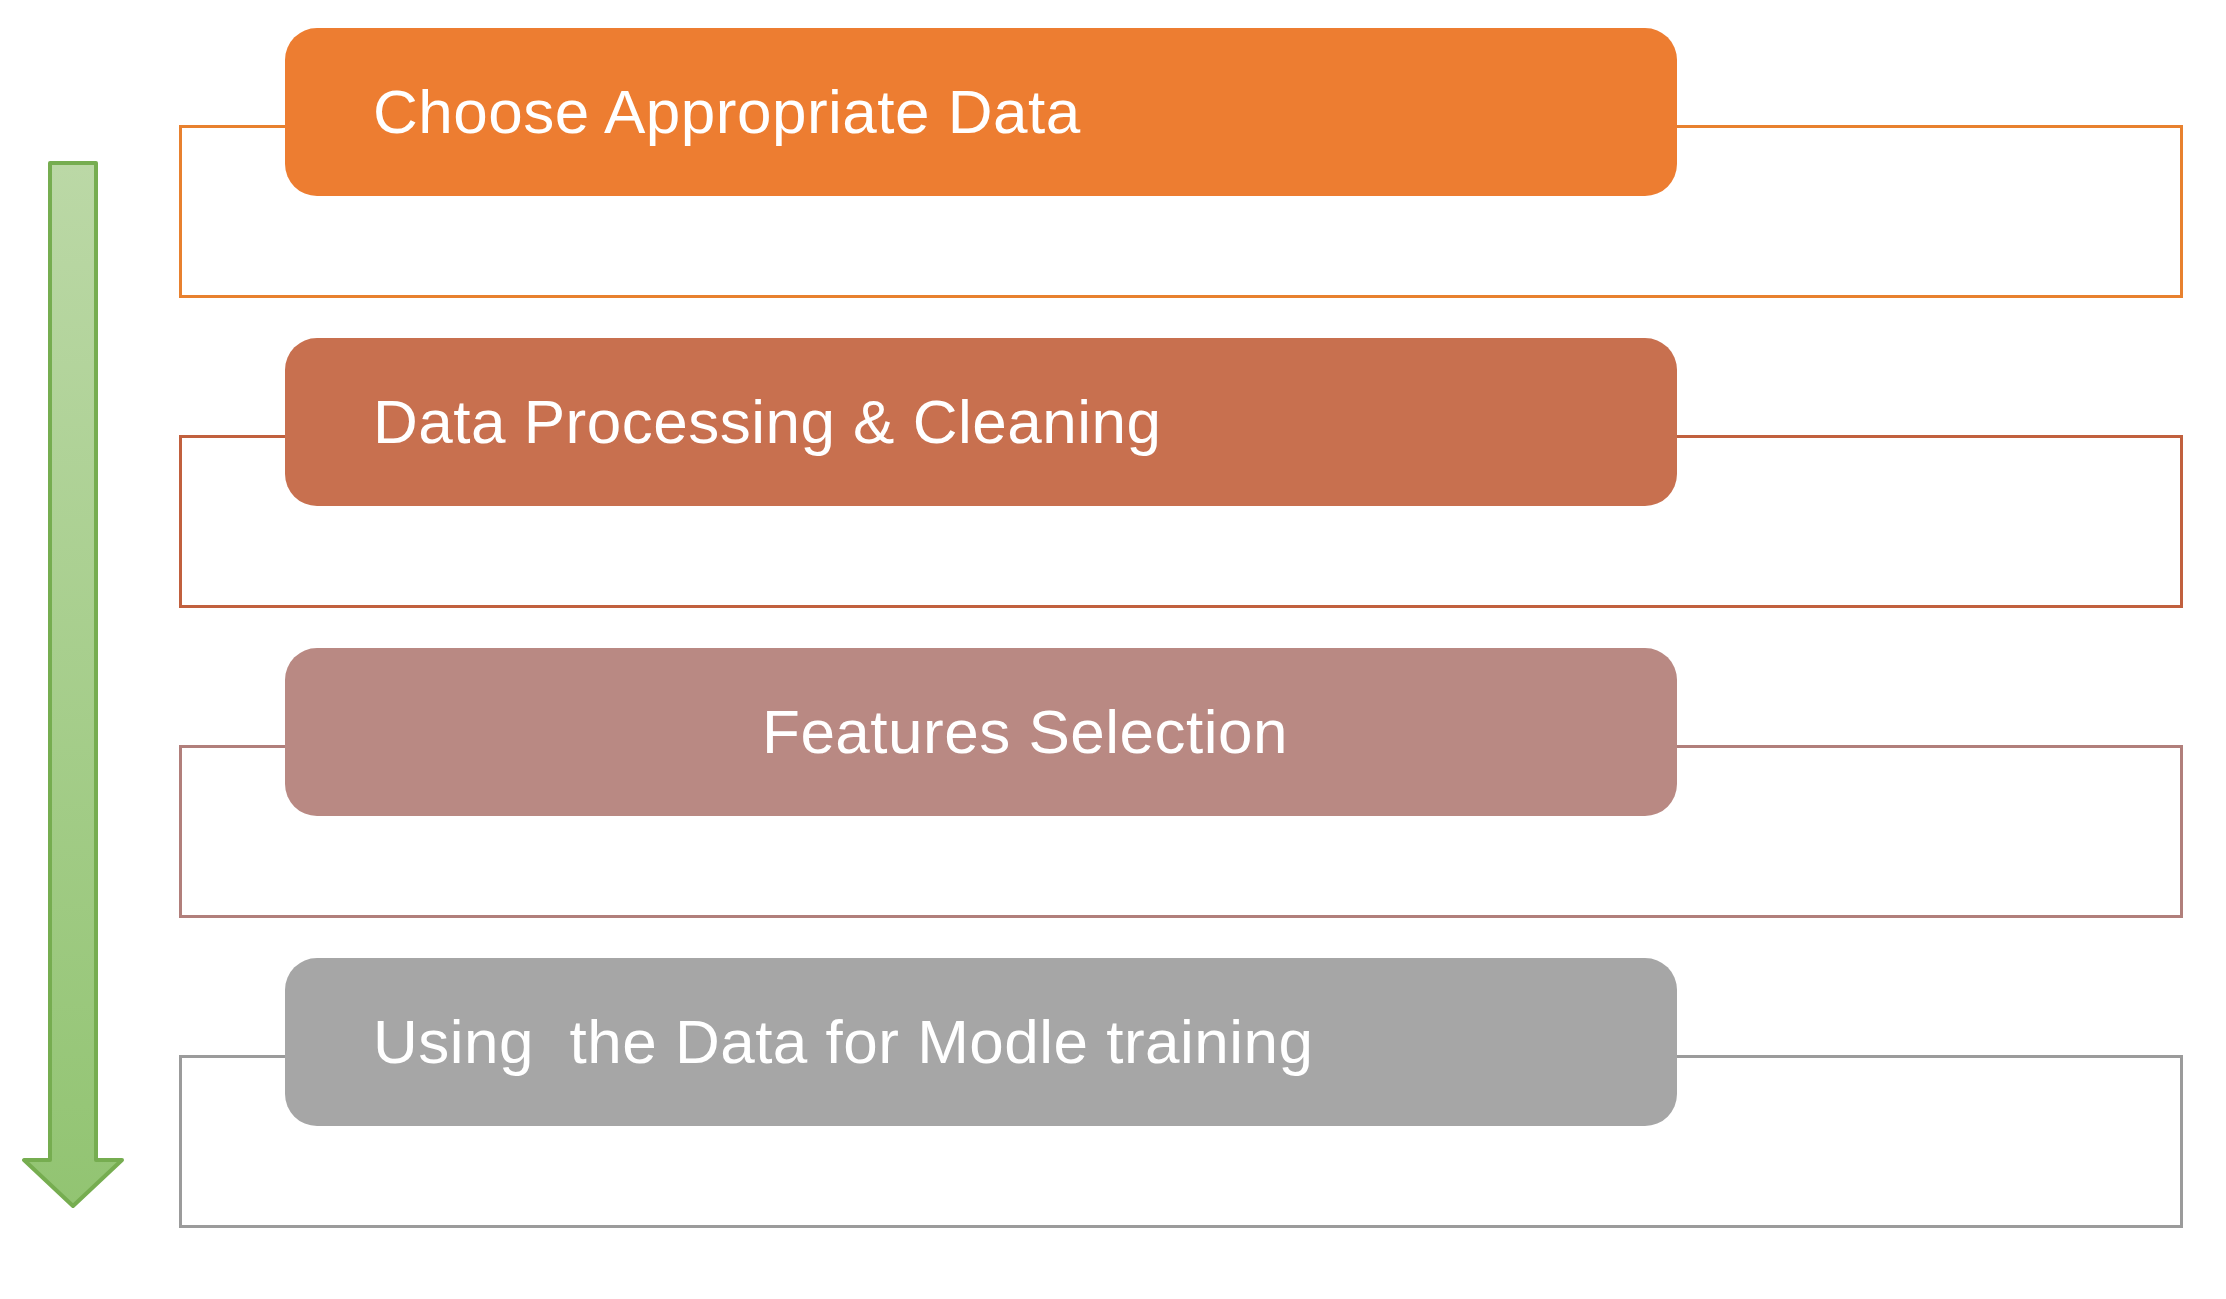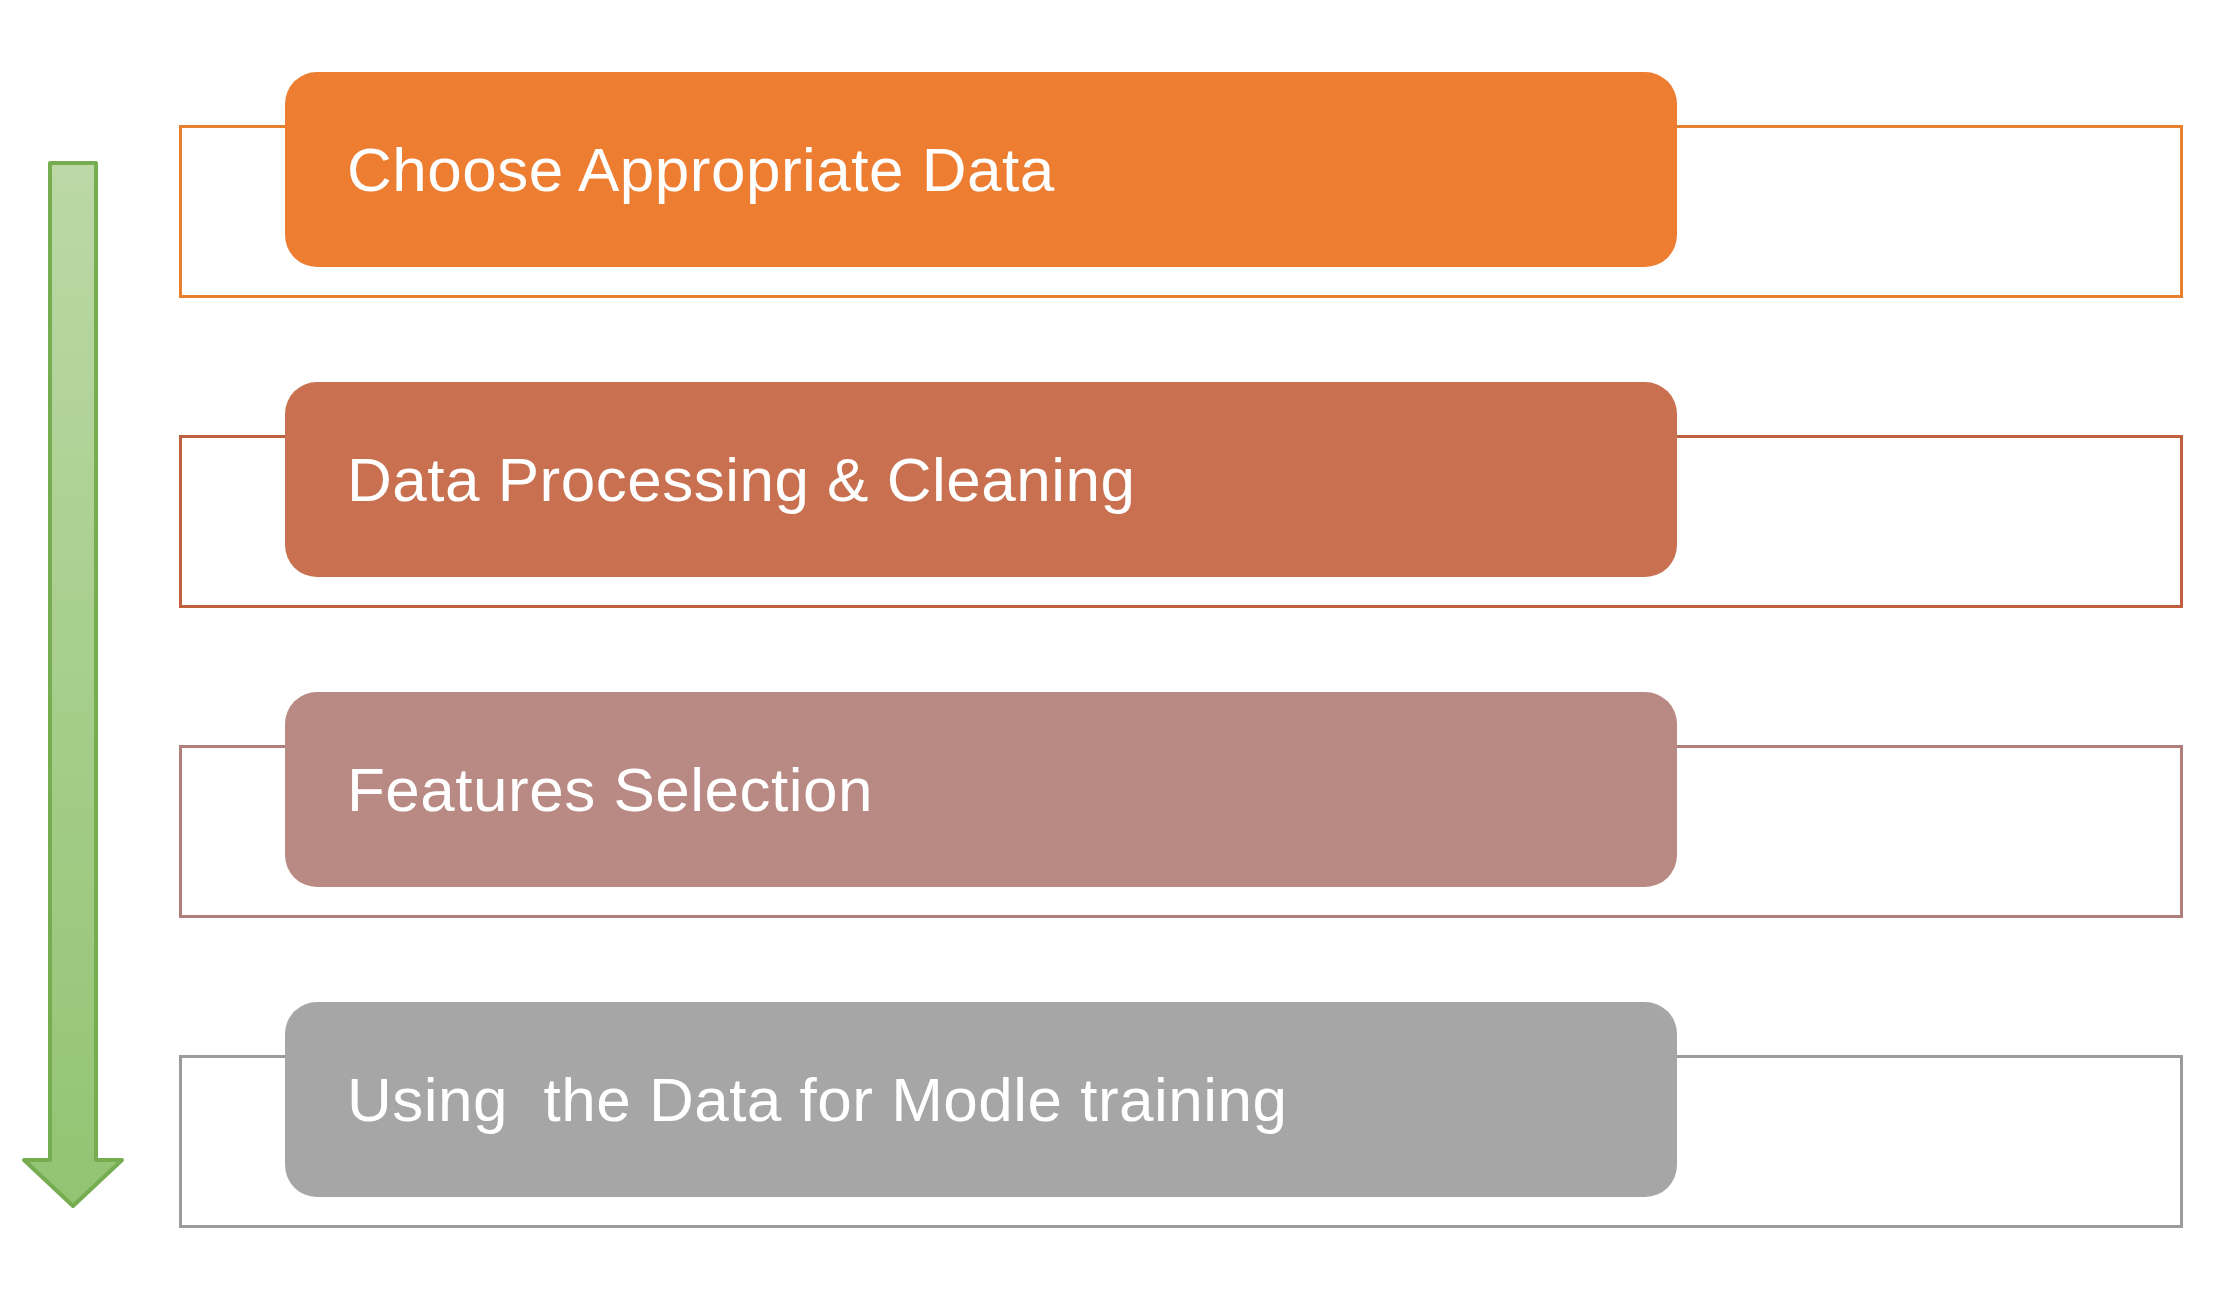--- a/index.html
+++ b/index.html
@@ -24,44 +24,43 @@
     box-sizing: border-box;
     border: 3px solid var(--outline, #999);
     background: transparent;
     z-index: 1;
   }
   
   .step-box {
     position: absolute;
     left: 285px;
     width: 1392px;
-    height: 195px;
+    height: 168px;
     border-radius: 32px;
     background: var(--fill, #ccc);
     display: flex;
     align-items: center;
     box-sizing: border-box;
-    padding-left: 62px;
+    padding-left: 88px;
     z-index: 2;
-    margin-top: 44px;
   }
   .step-label {
     color: #ffffff;
     font-size: 62px;
     line-height: 1;
     white-space: pre;
     letter-spacing: 0.5px;
   }
   .row2 .step-label, .row3 .step-label { }
 
   .row1 .step-box { top: 28px; }
   .row1 .track    { top: 125px; }
   .row2 .step-box { top: 338px; }
   .row2 .track    { top: 435px; }
-  .row3 .step-box { top: 648px; }
+  .row3 .step-box { top: 648px; justify-content: center; }
   .row3 .track    { top: 745px; }
   .row4 .step-box { top: 958px; }
   .row4 .track    { top: 1055px; }
 
   .flow-arrow {
     position: absolute;
     left: 20px;
     top: 160px;
     z-index: 3;
   }

